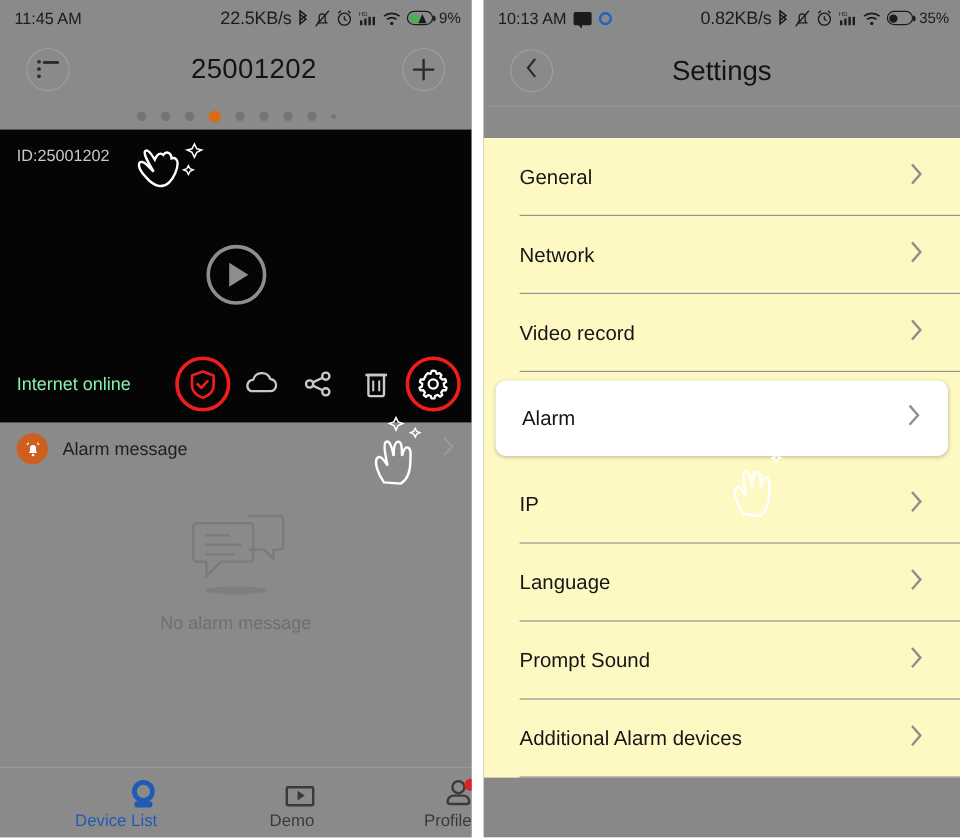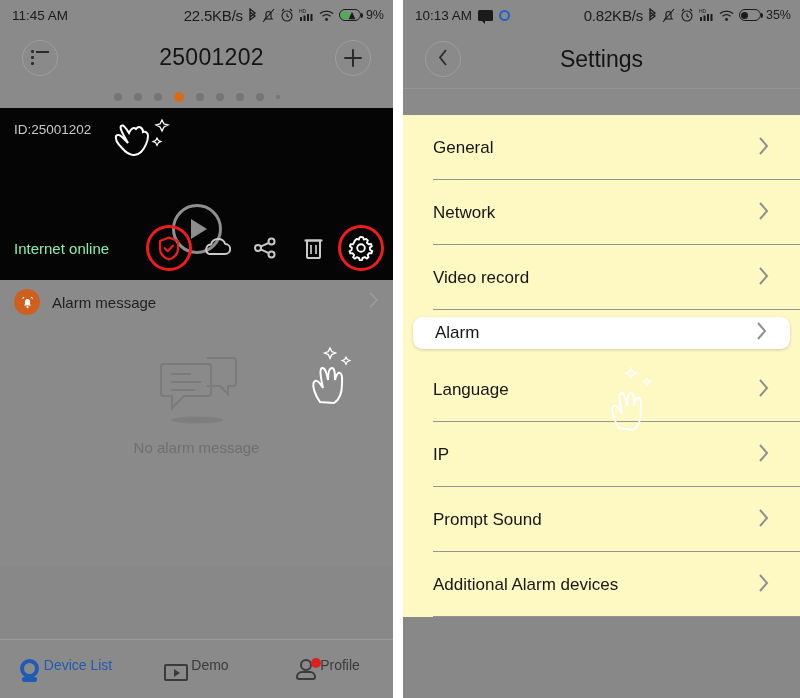--- a/index.html
+++ b/index.html
@@ -95,21 +95,21 @@
   
   .dots {
     height: 23px; display: flex; align-items: center; justify-content: center;
     gap: 12px; background: #8a8a8a;
   }
   .dot { width: 8px; height: 8px; border-radius: 50%; background: #757575; }
   .dot.active { background: #d96b14; width: 10px; height: 10px; }
   .dot.mini { width: 4px; height: 4px; }
 
   
-  .video { position: relative; height: 172px; background: #050505; overflow: hidden; }
+  .video { position: relative; height: 244px; background: #050505; overflow: hidden; }
   .video-id { position: absolute; left: 14px; top: 14px; color: #c9c9c9; font-size: 13.5px; }
   .play-btn {
     position: absolute; left: 50%; top: 96px; transform: translateX(-50%);
     width: 50px; height: 50px; border-radius: 50%; border: 3px solid #8e8e8e;
     box-sizing: border-box; display: flex; align-items: center; justify-content: center;
   }
   .play-tri {
     width: 0; height: 0; margin-left: 4px;
     border-top: 10px solid transparent; border-bottom: 10px solid transparent;
     border-left: 16px solid #8e8e8e;
@@ -147,22 +147,22 @@
   }
   .empty-text { margin-top: 11px; font-size: 15px; color: #6f6f6f; }
 
   
   .botnav {
     position: absolute; left: 0; right: 0; bottom: 0; height: 58px;
     background: #8a8a8a; border-top: 1px solid #9a9a9a;
     display: flex; align-items: center;
   }
   .nav-item {
-    flex: 1 1 0; display: flex; 
-    align-items: flex-start; justify-content: center; gap: 3px; position: relative;
+    flex: 1 1 0; display: flex; flex-direction: column;
+    align-items: flex-end; justify-content: center; gap: 3px; position: relative;
   }
   .nav-label { font-size: 14px; color: #3a3a3a; }
   .nav-item.active .nav-label { color: #1f5bb5; }
   .nav-ico { height: 24px; display: flex; align-items: flex-end; justify-content: center; position: relative; }
   .cam-ico { position: relative; width: 22px; height: 22px; }
   .cam-ico .lens {
     position: absolute; left: 1px; top: 0; width: 19px; height: 19px; border-radius: 50%;
     border: 4px solid #1f5bb5; box-sizing: border-box;
   }
   .cam-ico .base {
@@ -209,21 +209,21 @@
     position: relative; height: 65px; display: flex; align-items: center;
     padding: 0 30px 0 30px; box-sizing: border-box;
   }
   .srow .sep {
     position: absolute; left: 30px; right: 0; bottom: 0; height: 1px; background: #949494;
   }
   .srow-label { font-size: 17px; color: #161616; }
   .srow-chev { margin-left: auto; }
   .srow.highlight {
     background: #ffffff; border-radius: 9px; margin: 0 10px; padding-left: 22px;
-    padding-right: 22px; height: 32px; box-shadow: 0 1px 3px rgba(0,0,0,.18);
+    padding-right: 22px; height: 63px; box-shadow: 0 1px 3px rgba(0,0,0,.18);
   }
   .hand { position: absolute; pointer-events: none; }
 </style>
 </head>
 <body>
 
 <div class="stage">
 
   <div class="phone phone-left">
 
@@ -536,31 +536,31 @@
         <span class="srow-label">Alarm</span>
         <span class="srow-chev">
           <svg width="13" height="22" viewBox="0 0 13 22">
               <path d="M3 3l7 8-7 8" fill="none" stroke="#8f8f8f" stroke-width="2"></path>
             </svg>
         </span>
       </div>
       <div style="height:8px"></div>
 
       <div class="srow">
+        <span class="srow-label">IP</span>
+        <span class="srow-chev">
+          <svg width="13" height="22" viewBox="0 0 13 22">
+              <path d="M3 3l7 8-7 8" fill="none" stroke="#8f8f8f" stroke-width="2"></path>
+            </svg>
+        </span>
+        <span class="sep"></span>
+      </div>
+
+      <div class="srow">
         <span class="srow-label">Language</span>
-        <span class="srow-chev">
-          <svg width="13" height="22" viewBox="0 0 13 22">
-              <path d="M3 3l7 8-7 8" fill="none" stroke="#8f8f8f" stroke-width="2"></path>
-            </svg>
-        </span>
-        <span class="sep"></span>
-      </div>
-
-      <div class="srow">
-        <span class="srow-label">IP</span>
         <span class="srow-chev">
           <svg width="13" height="22" viewBox="0 0 13 22">
               <path d="M3 3l7 8-7 8" fill="none" stroke="#8f8f8f" stroke-width="2"></path>
             </svg>
         </span>
         <span class="sep"></span>
       </div>
 
       <div class="srow">
         <span class="srow-label">Prompt Sound</span>

